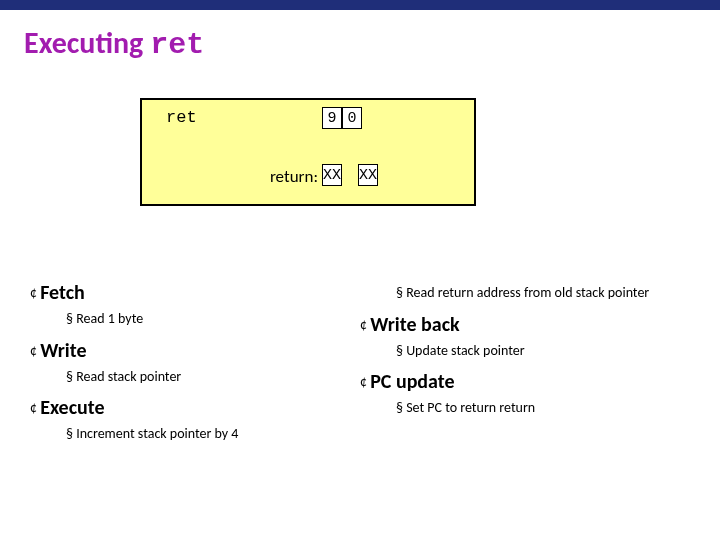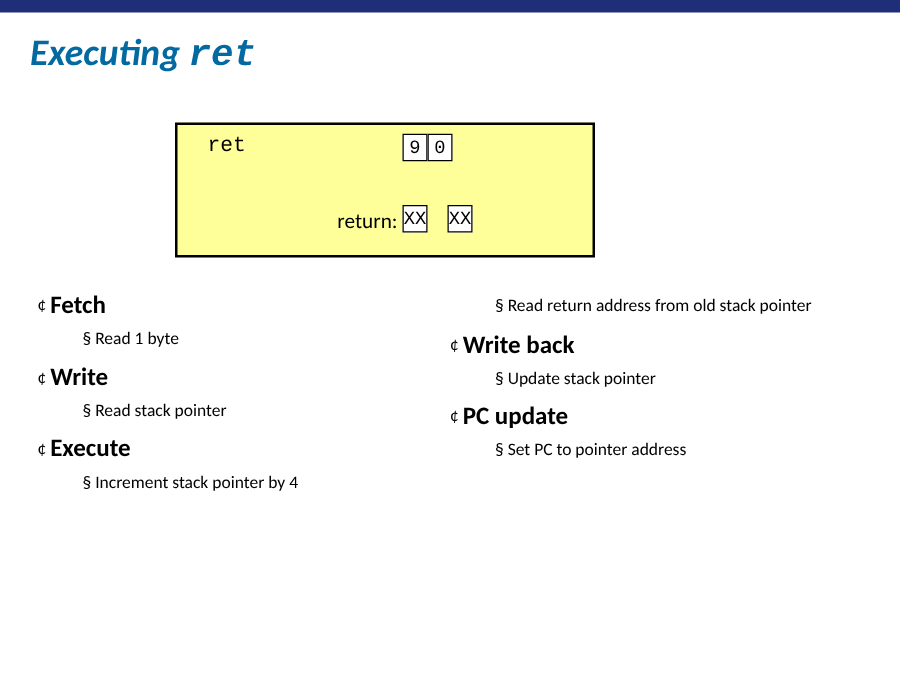--- a/index.html
+++ b/index.html
@@ -13,22 +13,21 @@
   }
   .topbar {
     width: 100%;
     height: 10px;
     background: #1f2e79;
   }
   .title {
     font-size: 30px;
     font-weight: bold;
     margin: 14px 0 0 24px;
-    color: #0369a1;
-    font-style: italic;
+    color: #a21caf;
   }
   .title .mono {
     font-family: "Courier New", monospace;
     font-weight: bold;
   }
   .diagram {
     position: absolute;
     left: 140px;
     top: 98px;
     width: 336px;
@@ -79,20 +78,21 @@
   }
   .columns {
     position: absolute;
     top: 232px;
     left: 30px;
     right: 30px;
     display: flex;
   }
   .col {
     flex: 1;
+    margin-top: 48px;
   }
   .stage {
     font-size: 20px;
     font-weight: bold;
     color: #000;
     margin: 0 0 6px 0;
   }
   .stage::before {
     content: "¢ ";
     font-weight: normal;
@@ -139,15 +139,15 @@
     <div class="stage">Write</div>
     <div class="item">Read stack pointer</div>
     <div class="stage">Execute</div>
     <div class="item">Increment stack pointer by 4</div>
   </div>
   <div class="col">
     <div class="item">Read return address from old stack pointer</div>
     <div class="stage">Write back</div>
     <div class="item">Update stack pointer</div>
     <div class="stage">PC update</div>
-    <div class="item">Set PC to pointer address</div>
+    <div class="item">Set PC to return return</div>
   </div>
 </div>
 
 </body></html>

